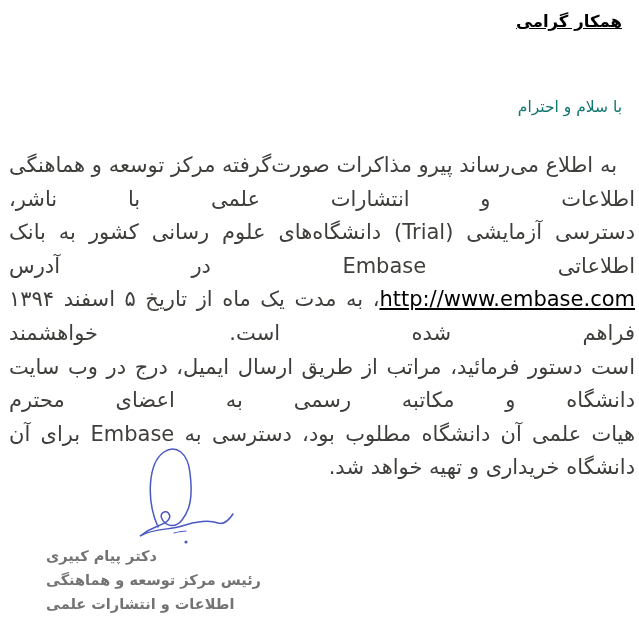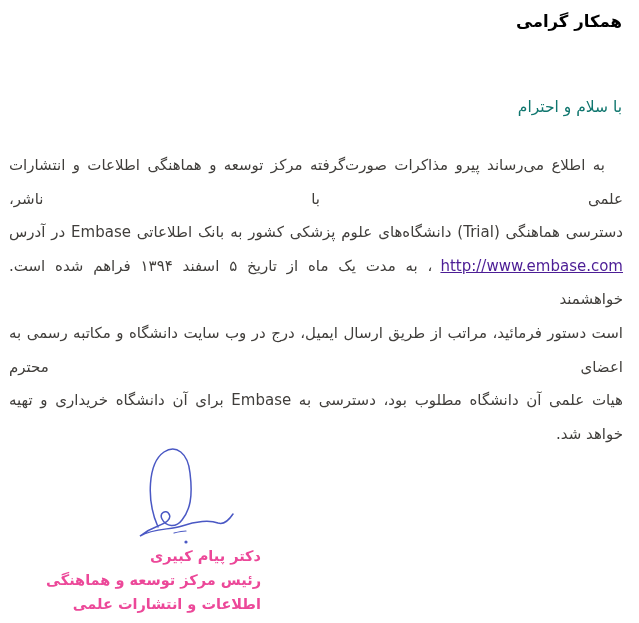--- a/index.html
+++ b/index.html
@@ -3,55 +3,55 @@
 <meta charset="utf-8">
 <style>
   html,body{margin:0;padding:0;background:#fff;}
   .letter{
     position:relative;width:639px;height:623px;background:#ffffff;
     direction:rtl;font-family:"DejaVu Sans",sans-serif;overflow:hidden;
   }
   .header{
     position:absolute;top:7px;right:17px;left:10px;
     text-align:right;font-weight:bold;color:#000000;
-    font-size:16.5px;line-height:30px;
+    font-size:16.5px;line-height:30px;text-decoration:underline;
   }
   .salutation{
     position:absolute;top:98px;right:17px;
     font-size:15.5px;color:#0f766e;
   }
   .body-text{
-    position:absolute;top:149px;right:16px;left:9px;
-    font-size:15px;line-height:33.6px;color:#403e3b;
+    position:absolute;top:149px;right:4px;left:9px;
+    font-size:21px;line-height:33.6px;color:#403e3b;
   }
   .bline{text-align:justify;text-align-last:justify;}
   .bline.first{text-indent:18px;}
   .bline.last{text-align-last:right;}
-  a.embase-link{color:#4c1d95;text-decoration:underline;cursor:pointer;margin-left:8px;}
+  a.embase-link{color:#000000;text-decoration:underline;cursor:pointer;}
   .signature-svg{position:absolute;left:126px;top:443px;}
   .sigblock{
     position:absolute;left:46px;top:544px;width:215px;
-    text-align:right;font-weight:bold;font-size:14.5px;
-    line-height:24px;color:#ec4899;
+    text-align:left;font-weight:bold;font-size:14.5px;
+    line-height:24px;color:#737373;
   }
 </style>
 </head>
 <body>
 
 <div class="letter">
 
   <div class="header">
     <div>همکار گرامی</div>
   </div>
 
   <div class="salutation">با سلام و احترام</div>
 
   <div class="body-text">
     <div class="bline first">به اطلاع می‌رساند پیرو مذاکرات صورت‌گرفته مرکز توسعه و هماهنگی اطلاعات و انتشارات علمی با ناشر،</div>
-    <div class="bline">دسترسی هماهنگی (Trial) دانشگاه‌های علوم پزشکی کشور به بانک اطلاعاتی Embase در آدرس</div>
+    <div class="bline">دسترسی آزمایشی (Trial) دانشگاه‌های علوم رسانی کشور به بانک اطلاعاتی Embase در آدرس</div>
     <div class="bline"><a class="embase-link" href="#">http://www.embase.com</a><span>، به مدت یک ماه از تاریخ ۵ اسفند ۱۳۹۴ فراهم شده است. خواهشمند</span></div>
     <div class="bline">است دستور فرمائید، مراتب از طریق ارسال ایمیل، درج در وب سایت دانشگاه و مکاتبه رسمی به اعضای محترم</div>
     <div class="bline last">هیات علمی آن دانشگاه مطلوب بود، دسترسی به Embase برای آن دانشگاه خریداری و تهیه خواهد شد.</div>
   </div>
 
   <svg class="signature-svg" width="112" height="102" viewBox="0 0 112 102" fill="none">
     <path d="M 32 84
              C 20 57, 22 20, 38 9
              C 50 1, 62 10, 64 30
              C 67 54, 64 67, 56 77

